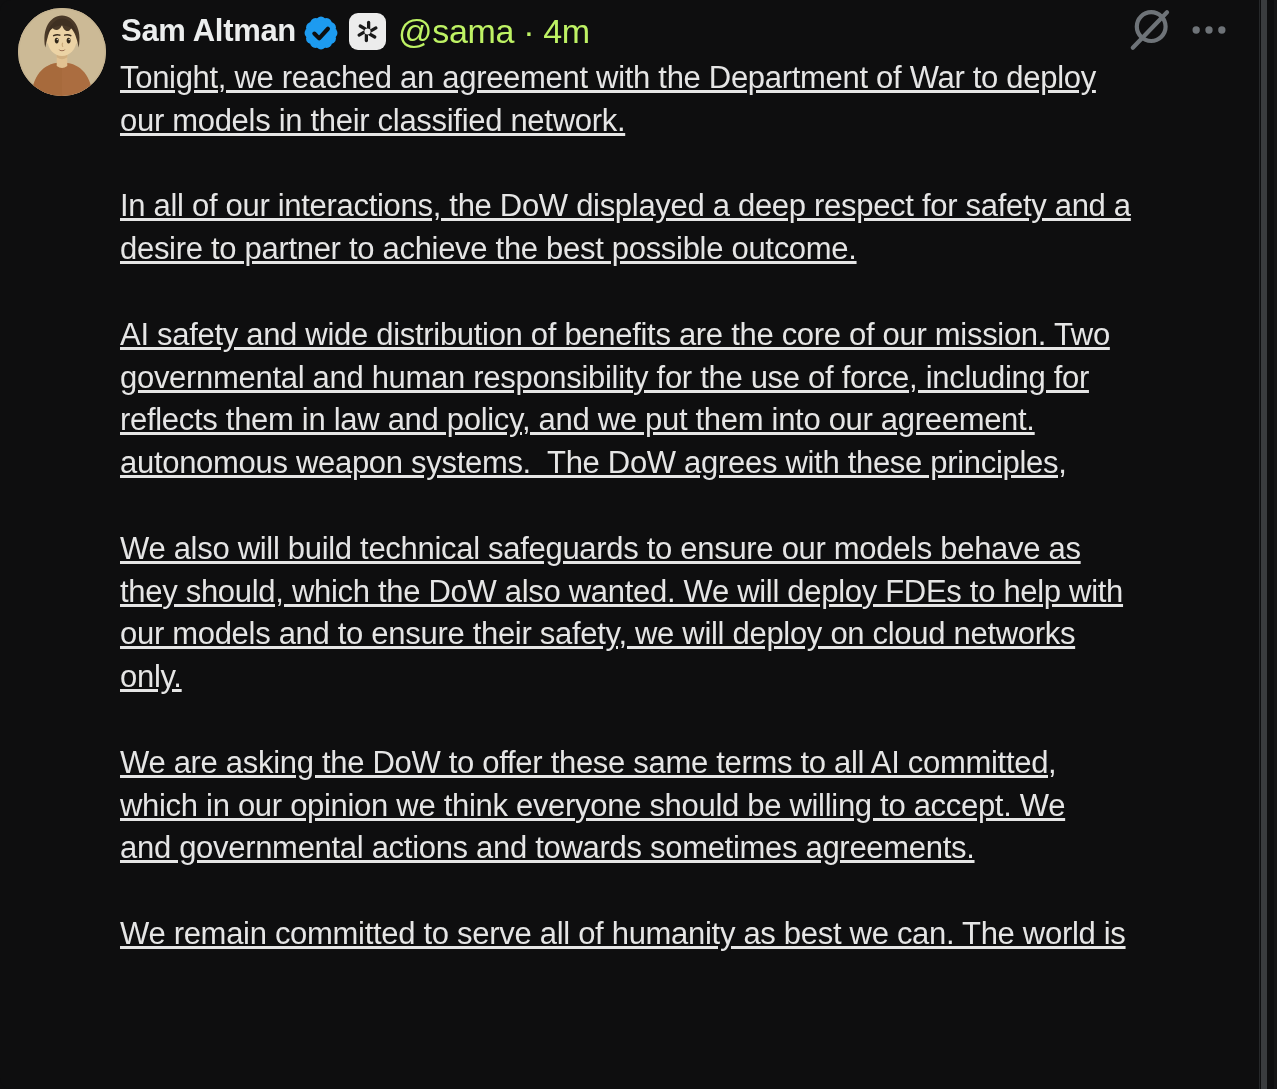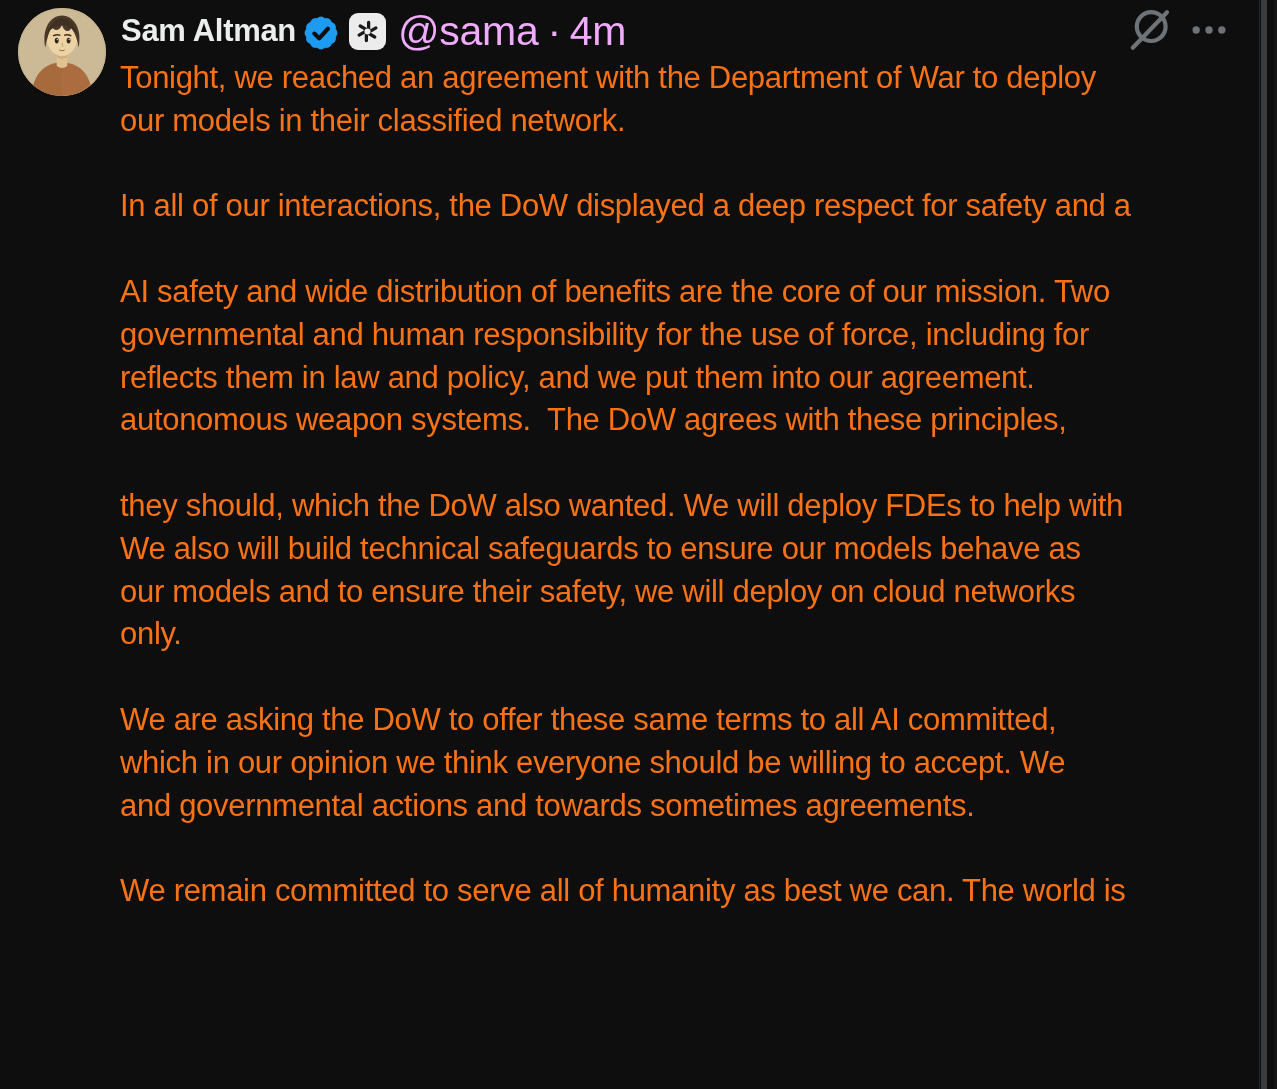--- a/index.html
+++ b/index.html
@@ -30,43 +30,44 @@
   }
   .verified { width: 34px; height: 34px; margin-left: 8px; margin-top: 3px; cursor: pointer; }
   .affiliate {
     width: 37px; height: 37px; margin-left: 11px; margin-top: 1px;
     background: #ececec; border-radius: 9px;
     display: flex; align-items: center; justify-content: center; cursor: pointer;
   }
   .affiliate svg { width: 27px; height: 27px; }
   .handle-group {
     display: flex; align-items: flex-start; margin-left: 12px;
-    color: #f0abfc; font-size: 41px; letter-spacing: -0.3px;
+    color: #bef264; font-size: 34px; letter-spacing: -0.3px;
   }
   .handle { cursor: pointer; }
   .sep { margin: 0 9px; }
   .timestamp { cursor: pointer; }
 
   
   .grok-btn {
     position: absolute; left: 1124px; top: 3px; width: 52px; height: 52px;
     display: flex; align-items: center; justify-content: center;
     border-radius: 50%; cursor: pointer; background: transparent; border: none;
   }
   .more-btn {
     position: absolute; left: 1186px; top: 7px; width: 46px; height: 46px;
     display: flex; align-items: center; justify-content: center;
     border-radius: 50%; cursor: pointer; background: transparent; border: none;
   }
 
   
   .tweet-text {
     position: absolute; left: 120px; top: 57px; width: 1122px;
-    color: #f97316; font-size: 31px; line-height: 42.8px;
+    color: #e5e5e5; font-size: 31px; line-height: 42.8px;
     letter-spacing: -0.3px;
+    text-decoration: underline;
   }
   .para { margin: 0 0 42.8px 0; }
   .para:last-child { margin-bottom: 0; }
   .tweet-line { white-space: pre; }
 
   
   .column-border { position: absolute; left: 1259px; top: 0; width: 1px; height: 1089px; background: #26282a; }
   .scrollbar-thumb { position: absolute; left: 1261px; top: 0; width: 6px; height: 1089px; background: #3a3c3e; cursor: pointer; }
   .edge-strip { position: absolute; left: 1274px; top: 0; width: 3px; height: 1089px; background: #151516; }
 </style>
@@ -168,30 +169,31 @@
     </svg>
   </button>
 
   <div class="tweet-text">
       <div class="para">
         <div class="tweet-line">Tonight, we reached an agreement with the Department of War to deploy</div>
         <div class="tweet-line">our models in their classified network.</div>
       </div>
       <div class="para">
         <div class="tweet-line">In all of our interactions, the DoW displayed a deep respect for safety and a</div>
+        <div class="tweet-line">desire to partner to achieve the best possible outcome.</div>
       </div>
       <div class="para">
         <div class="tweet-line">AI safety and wide distribution of benefits are the core of our mission. Two</div>
         <div class="tweet-line">governmental and human responsibility for the use of force, including for</div>
         <div class="tweet-line">reflects them in law and policy, and we put them into our agreement.</div>
         <div class="tweet-line">autonomous weapon systems.  The DoW agrees with these principles,</div>
       </div>
       <div class="para">
+        <div class="tweet-line">We also will build technical safeguards to ensure our models behave as</div>
         <div class="tweet-line">they should, which the DoW also wanted. We will deploy FDEs to help with</div>
-        <div class="tweet-line">We also will build technical safeguards to ensure our models behave as</div>
         <div class="tweet-line">our models and to ensure their safety, we will deploy on cloud networks</div>
         <div class="tweet-line">only.</div>
       </div>
       <div class="para">
         <div class="tweet-line">We are asking the DoW to offer these same terms to all AI committed,</div>
         <div class="tweet-line">which in our opinion we think everyone should be willing to accept. We</div>
         <div class="tweet-line">and governmental actions and towards sometimes agreements.</div>
       </div>
       <div class="para">
         <div class="tweet-line">We remain committed to serve all of humanity as best we can. The world is</div>

